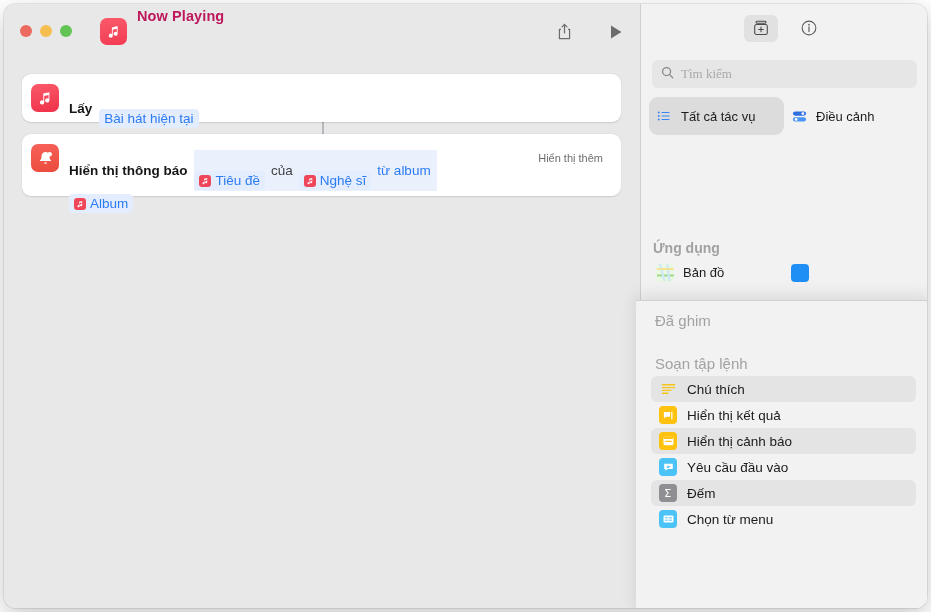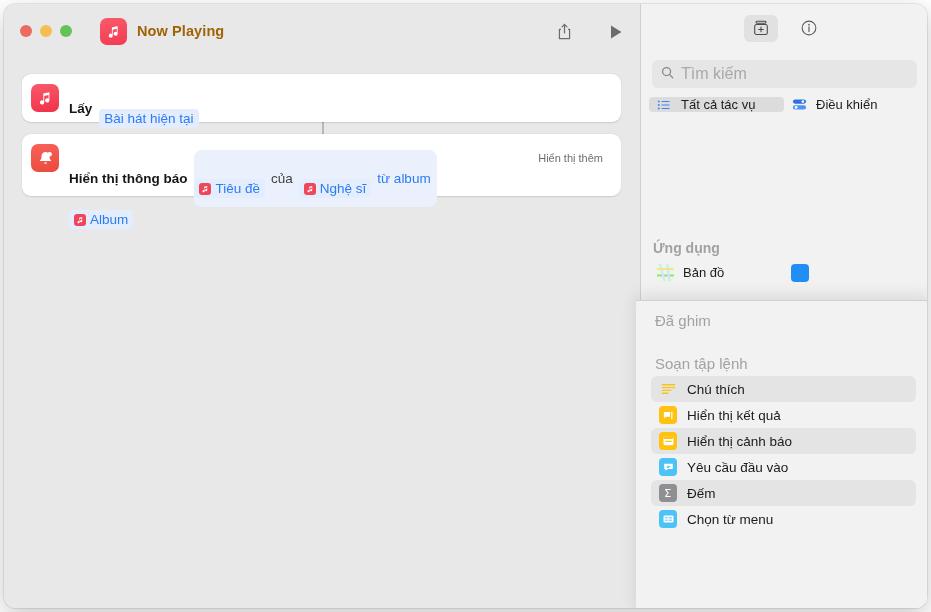--- a/index.html
+++ b/index.html
@@ -66,24 +66,24 @@
     width: 27px; height: 27px;
     border-radius: 7px;
     background: linear-gradient(170deg, #fa5a6b 0%, #f23b52 100%);
     display: flex;
     align-items: center;
     justify-content: center;
   }
   .title-text {
     position: absolute;
     left: 133px;
-    top: 19px;
+    top: 4px;
     font-size: 14.5px;
     font-weight: bold;
-    color: #a16207;
+    color: #be185d;
     letter-spacing: 0.1px;
   }
 
   .tb-btn {
     position: absolute;
     top: 14px;
     width: 28px; height: 28px;
     display: flex;
     align-items: center;
     justify-content: center;
@@ -180,24 +180,24 @@
     flex: none;
   }
   .mid-word {
     color: #3f3f3f;
     padding: 0 6px;
     font-size: 13.5px;
     white-space: nowrap;
   }
   .phrase-bg {
     background: #eaf1fd;
-    border-radius: 8px;
+    border-radius: 0;
     display: inline-flex;
     align-items: center;
-    padding: 9px 0px;
+    padding: 1px 0px;
   }
 
   .show-more {
     position: absolute;
     right: 18px;
     top: 18px;
     font-size: 11px;
     color: #6e6e6e;
     cursor: default;
   }
@@ -244,22 +244,22 @@
     display: flex;
     align-items: center;
     padding: 0 9px;
     box-sizing: border-box;
     gap: 7px;
   }
   .search-input {
     border: none;
     background: transparent;
     outline: none;
-    font-family: Liberation Sans, sans-serif;
-    font-size: 16px;
+    font-family: Liberation Serif, serif;
+    font-size: 13px;
     color: #14532d;
     width: 100%;
     padding: 0;
   }
   .search-input::placeholder { color: #a9a9a9; }
 
   .cat-grid {
     position: absolute;
     left: 8px;
     top: 93px;
@@ -267,22 +267,22 @@
     display: grid;
     grid-template-columns: 135px 135px;
     grid-auto-rows: 27px;
     grid-auto-flow: column;
   }
   .cat-item {
     display: flex;
     align-items: center;
     gap: 9px;
     padding: 0 7px;
-    border-radius: 4px;
-    height: 15px;
+    border-radius: 9px;
+    height: 38px;
     font-size: 13px;
     color: #1c1c1c;
     cursor: default;
     box-sizing: border-box;
   }
   .cat-item.selected { background: #dcdcdc; }
   .cat-ico {
     width: 16px; height: 16px;
     display: flex;
     align-items: center;
@@ -518,21 +518,21 @@
         </div>
         <div class="cat-item">
           <span class="cat-ico">
             <svg width="15" height="15" viewBox="0 0 16 16">
               <rect x="1" y="2.6" width="14" height="4.6" rx="2.3" fill="#2f6fe0"></rect>
                 <circle cx="11.6" cy="4.9" r="1.45" fill="#fff"></circle>
               <rect x="1" y="8.8" width="14" height="4.6" rx="2.3" fill="#4c93f7"></rect>
                 <circle cx="4.4" cy="11.1" r="1.45" fill="#fff"></circle>
             </svg>
           </span>
-          <span>Điều khiển</span>
+          <span>Điều cảnh</span>
         </div>
         <div class="cat-item">
           <span class="cat-ico">
             
           </span>
 
         </div>
 
       </div>
 

